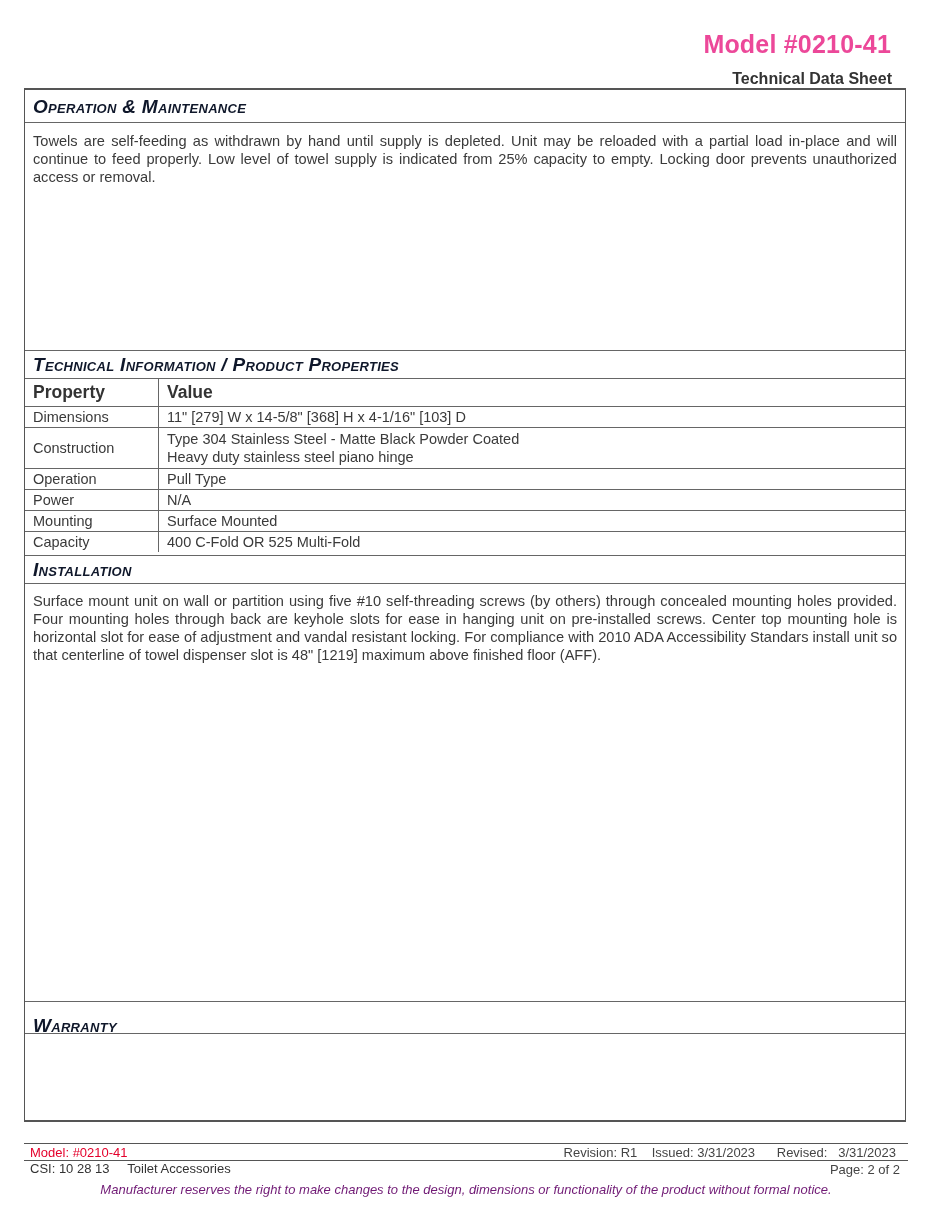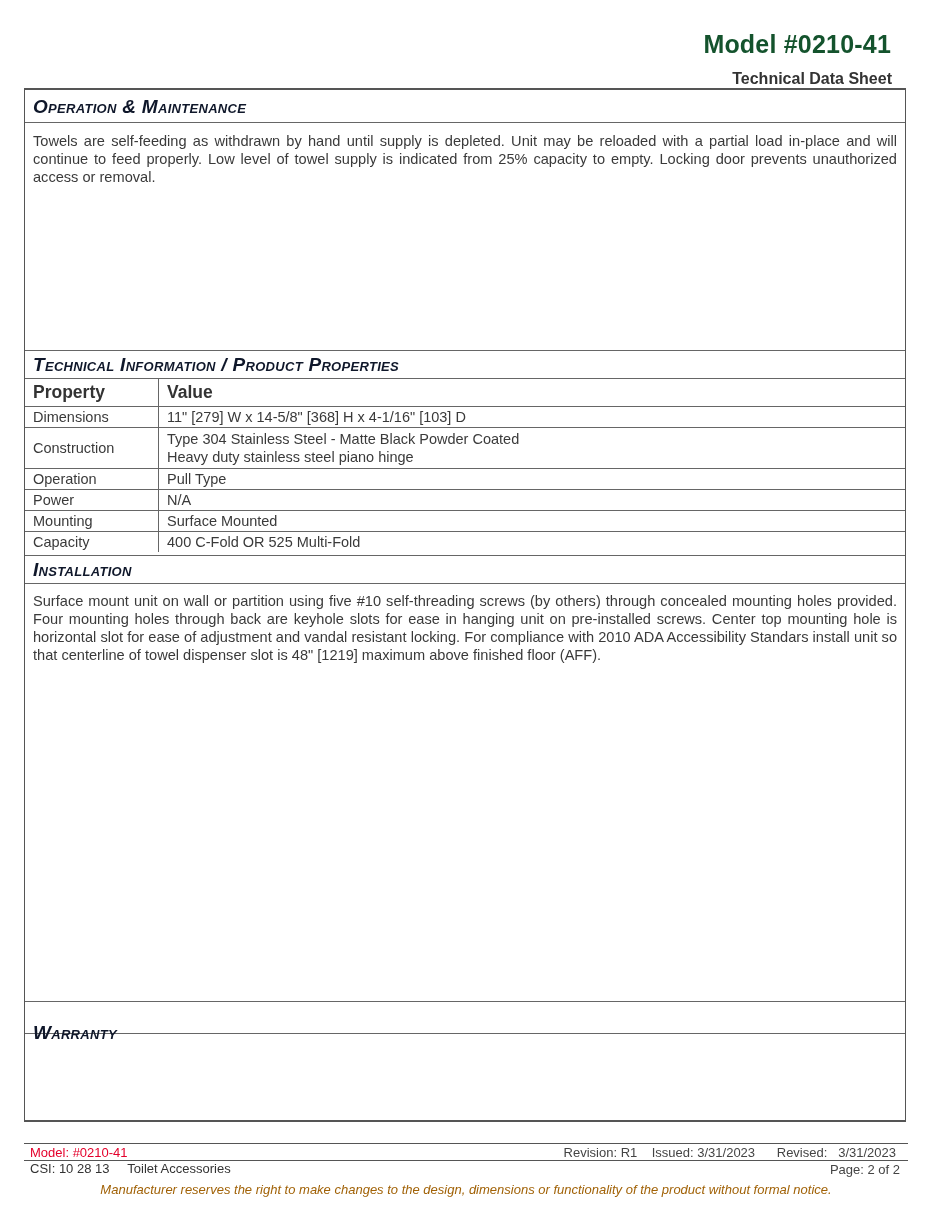--- a/index.html
+++ b/index.html
@@ -1,18 +1,18 @@
 <!DOCTYPE html>
 <html><head>
 <meta charset="utf-8">
 <style>
   html, body { margin: 0; padding: 0; background: #ffffff; }
   body { width: 932px; height: 1211px; position: relative; font-family: "Liberation Sans", sans-serif; color: #333333; overflow: hidden; }
 
-  .model-title { position: absolute; right: 41px; top: 30px; font-size: 25px; font-weight: bold; color: #14532d; letter-spacing: 0.2px; }
+  .model-title { position: absolute; right: 41px; top: 30px; font-size: 25px; font-weight: bold; color: #ec4899; letter-spacing: 0.2px; }
   .doc-subtitle { position: absolute; right: 40px; top: 70px; font-size: 16px; font-weight: bold; color: #333; }
 
   .frame { position: absolute; left: 24px; top: 88px; width: 882px; height: 1034px; border: 1px solid #555; border-top: 2px solid #555; border-bottom: 2px solid #555; box-sizing: border-box; }
 
   .section-head { position: absolute; left: 0; right: 0; border-bottom: 1px solid #666; box-sizing: border-box; }
   .section-head .title { position: absolute; left: 8px; font-family: "Liberation Sans", sans-serif; font-weight: bold; font-style: italic; color: #0f172a; font-variant: small-caps; font-size: 19px; letter-spacing: 0.3px; }
 
   .para { position: absolute; left: 8px; right: 8px; font-size: 14.6px; line-height: 18px; color: #3a3a3a; text-align: justify; }
   .para.left { text-align: left; }
 
@@ -23,21 +23,21 @@
   table.props td.k, table.props th.k { width: 125px; border-right: 1px solid #666; padding-left: 8px; }
   table.props th { font-size: 17.5px; font-weight: bold; color: #333; height: 27px; }
   table.props td { height: 20px; line-height: 18px; }
   table.props tr.tall td { height: 40px; }
 
   .footer-line { position: absolute; left: 24px; right: 24px; height: 0; }
   .f-model { position: absolute; left: 30px; top: 1145px; font-size: 13px; color: #e4002b; }
   .f-rev { position: absolute; right: 36px; top: 1145px; font-size: 13px; color: #444; white-space: pre; }
   .f-csi { position: absolute; left: 30px; top: 1161px; font-size: 13px; color: #333; white-space: pre; }
   .f-page { position: absolute; right: 32px; top: 1162px; font-size: 13px; color: #444; }
-  .f-note { position: absolute; left: 0; right: 0; top: 1182px; text-align: center; font-size: 13px; font-style: italic; color: #a16207; }
+  .f-note { position: absolute; left: 0; right: 0; top: 1182px; text-align: center; font-size: 13px; font-style: italic; color: #701a75; }
 </style>
 </head>
 <body>
 
 <div class="model-title">Model #0210-41</div>
 <div class="doc-subtitle">Technical Data Sheet</div>
 
 <div class="frame">
 
   <div class="section-head" style="top:0; height:33px;">
@@ -87,21 +87,21 @@
     </table>
 
   <div class="hr" style="top:465px;"></div>
   <div class="section-head" style="top:466px; height:28px;">
     <span class="title" style="top:3px;">Installation</span>
   </div>
   <div class="para" style="top:502px;">Surface mount unit on wall or partition using five #10 self-threading screws (by others) through concealed mounting holes provided. Four mounting holes through back are keyhole slots for ease in hanging unit on pre-installed screws. Center top mounting hole is horizontal slot for ease of adjustment and vandal resistant locking. For compliance with 2010 ADA Accessibility Standars install unit so that centerline of towel dispenser slot is 48" [1219] maximum above finished floor (AFF).</div>
 
   <div class="hr" style="top:911px;"></div>
   <div class="section-head" style="top:912px; height:32px;">
-    <span class="title" style="top:20px;text-align:right;">Warranty</span>
+    <span class="title" style="top:13px;text-align:right;">Warranty</span>
   </div>
 </div>
 
 <div class="footer-line" style="top:1143px; border-top:1px solid #555;"></div>
 <div class="f-model">Model: #0210-41</div>
 <div class="f-rev">Revision: R1    Issued: 3/31/2023      Revised:   3/31/2023</div>
 <div class="footer-line" style="top:1160px; border-top:1px solid #555;"></div>
 <div class="f-csi">CSI: 10 28 13     Toilet Accessories</div>
 <div class="f-page">Page: 2 of 2</div>
 <div class="f-note">Manufacturer reserves the right to make changes to the design, dimensions or functionality of the product without formal notice.</div>

